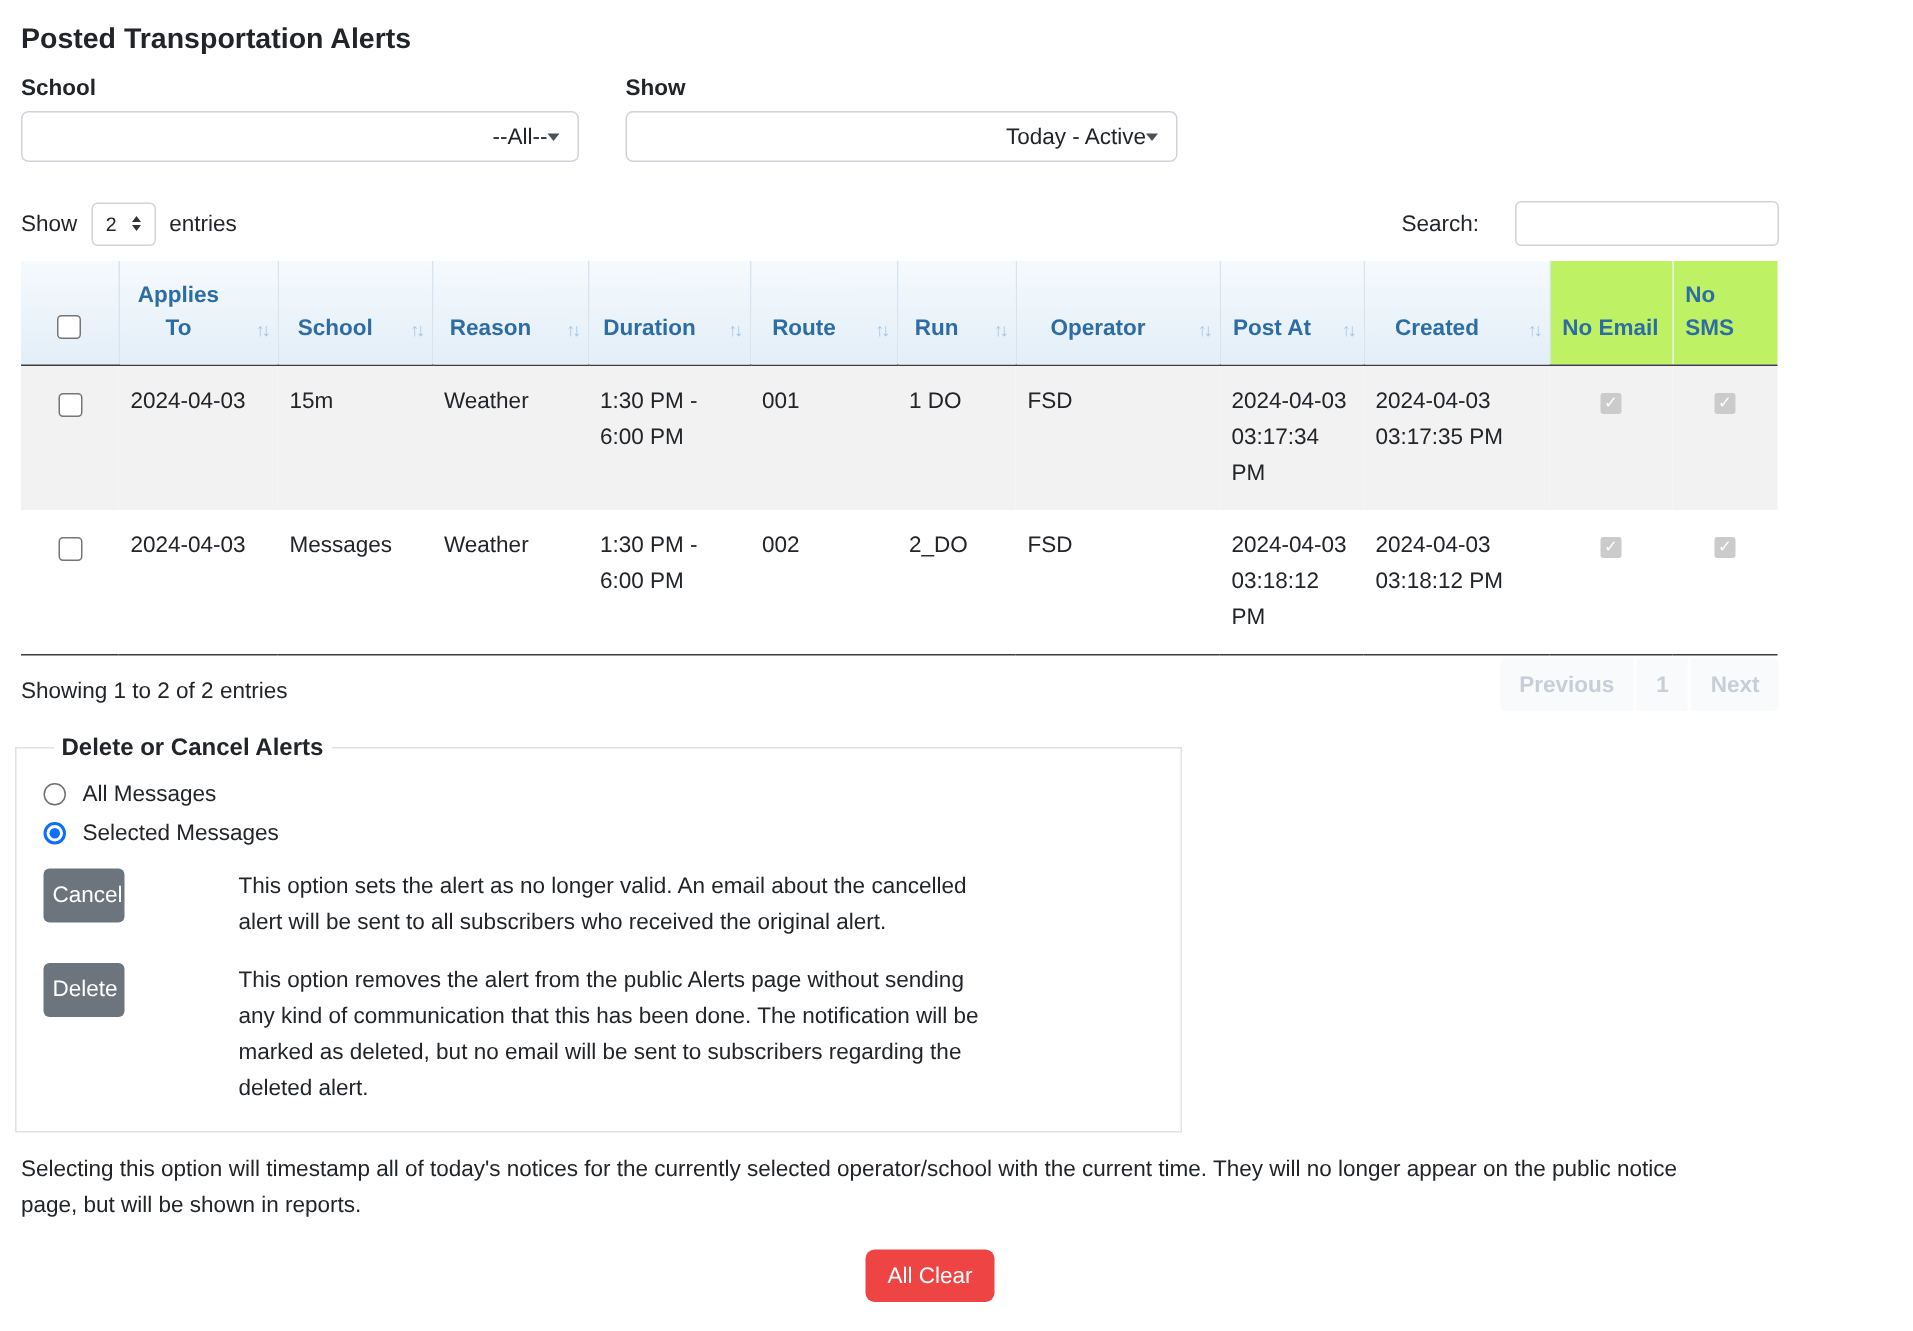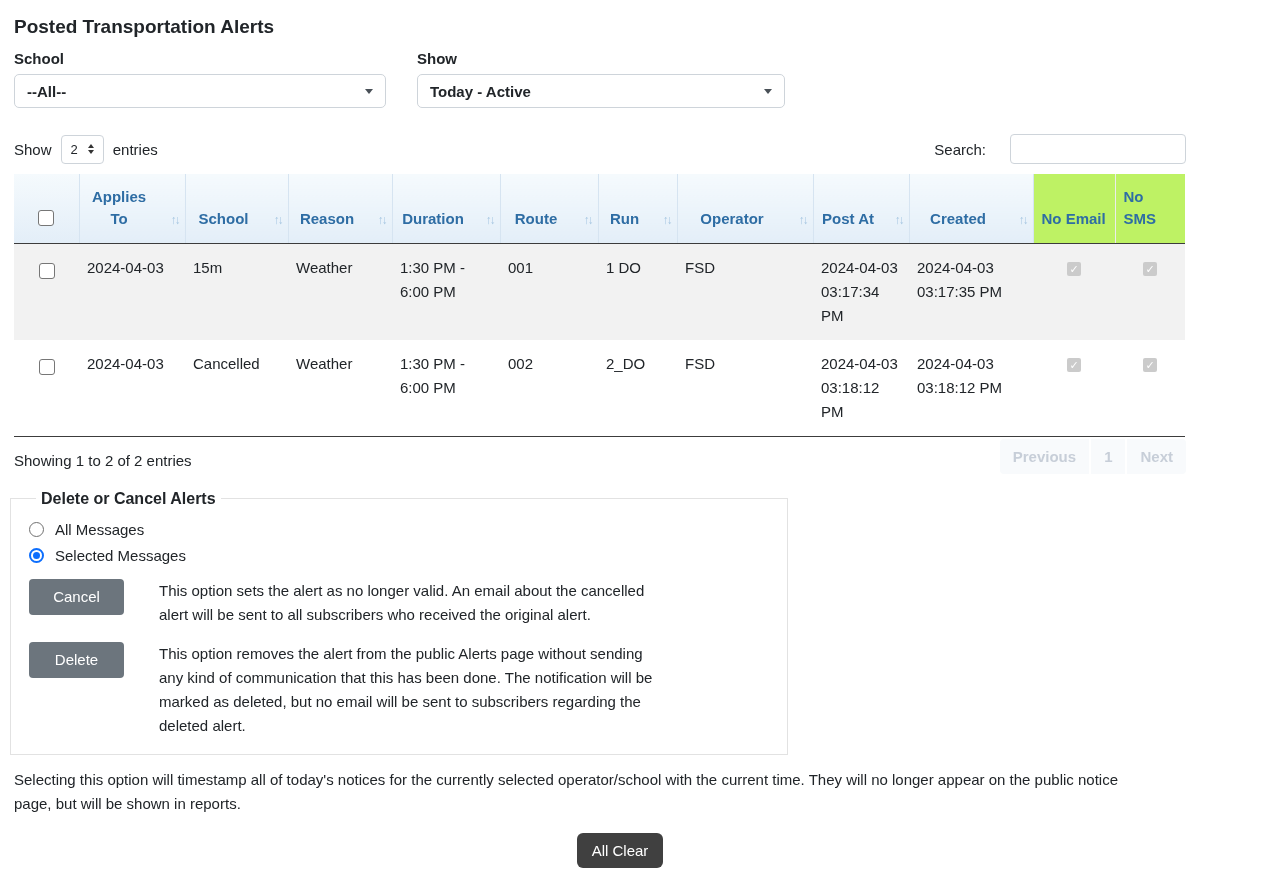--- a/index.html
+++ b/index.html
@@ -16,22 +16,22 @@
   .page-title { font-size: 19px; font-weight: 700; margin: 0 0 12px; }
 
   
   .filters { display: flex; }
   .filter-group { display: flex; flex-direction: column; }
   .fg-school { width: 372px; margin-right: 31px; }
   .fg-show   { width: 368px; }
   .filter-label { font-weight: 700; margin-bottom: 7px; }
   .selectbox {
     height: 34px; border: 1px solid #ced4da; border-radius: 5px;
-    display: flex; align-items: center; justify-content: space-between;
-    padding: 0 12px; background: #fff; cursor: pointer; font-weight: bold;
+    display: flex; align-items: center; justify-content: flex-end;
+    padding: 0 12px; background: #fff; cursor: pointer;
   }
   .caret { width: 0; height: 0; border-left: 4px solid transparent;
     border-right: 4px solid transparent; border-top: 5px solid #495057; }
 
   
   .controls { display: flex; justify-content: space-between; align-items: center; margin-top: 26px; }
   .length-ctl { display: flex; align-items: center; gap: 9px; }
   .mini-select {
     border: 1px solid #ced4da; border-radius: 4px; height: 29px;
     padding: 0 9px; display: flex; align-items: center; gap: 10px;
@@ -111,29 +111,29 @@
     width: 15px; height: 15px; border-radius: 50%;
     border: 1.5px solid #707070; background: #fff; cursor: pointer; position: relative; margin: 0;
   }
   input.radio:checked { border: 2px solid #0d6efd; }
   input.radio:checked::after {
     content: ""; position: absolute; inset: 2px; border-radius: 50%; background: #0d6efd;
   }
   .action-row { display: grid; grid-template-columns: 130px 1fr; margin-top: 15px; align-items: start; }
   .btn-secondary {
     background: #6c757d; color: #fff; border: none; border-radius: 4px;
-    font: inherit; width: 95px; height: 36px; cursor: pointer;
+    font: inherit; width: 54px; height: 36px; cursor: pointer;
   }
   .action-desc { max-width: 505px; line-height: 1.6; }
 
   
   .clear-desc { margin: 13px 0 0; max-width: 1125px; line-height: 1.6; }
   .allclear-row { width: 1172px; text-align: center; margin: 17px 0 12px; }
   .btn-primary {
-    background: #404040; color: #fff; border: none; border-radius: 6px;
+    background: #ef4444; color: #fff; border: none; border-radius: 6px;
     font: inherit; padding: 9px 15px; cursor: pointer; margin-left: 40px;
   }
 </style>
 </head>
 <body>
 
 <div class="container">
 
   <h1 class="page-title">Posted Transportation Alerts</h1>
 
@@ -247,21 +247,21 @@
         <td>1 DO</td>
         <td>FSD</td>
         <td>2024-04-03 03:17:34 PM</td>
         <td>2024-04-03 03:17:35 PM</td>
         <td class="ctr"><span class="dcheck"><span>✓</span></span></td>
         <td class="ctr"><span class="dcheck"><span>✓</span></span></td>
       </tr>
       <tr>
         <td class="ctr"><input type="checkbox" class="cb" style=""></td>
         <td>2024-04-03</td>
-        <td>Cancelled</td>
+        <td>Messages</td>
         <td>Weather</td>
         <td>1:30 PM - 6:00 PM</td>
         <td>002</td>
         <td>2_DO</td>
         <td>FSD</td>
         <td>2024-04-03 03:18:12 PM</td>
         <td>2024-04-03 03:18:12 PM</td>
         <td class="ctr"><span class="dcheck"><span>✓</span></span></td>
         <td class="ctr"><span class="dcheck"><span>✓</span></span></td>
       </tr>

